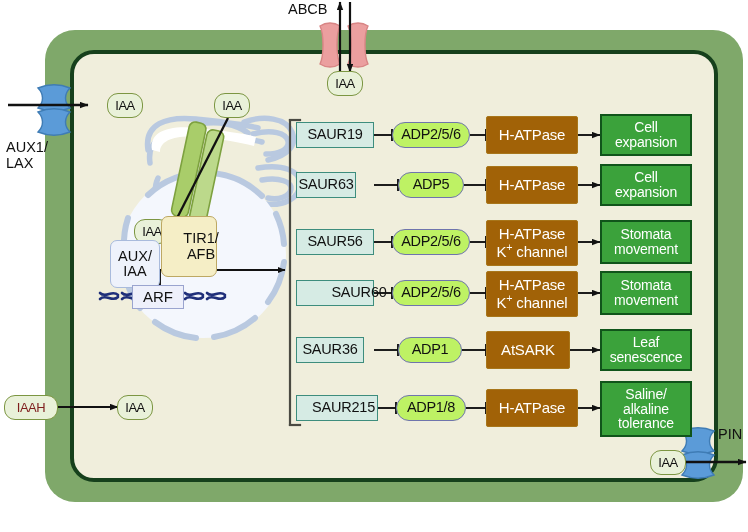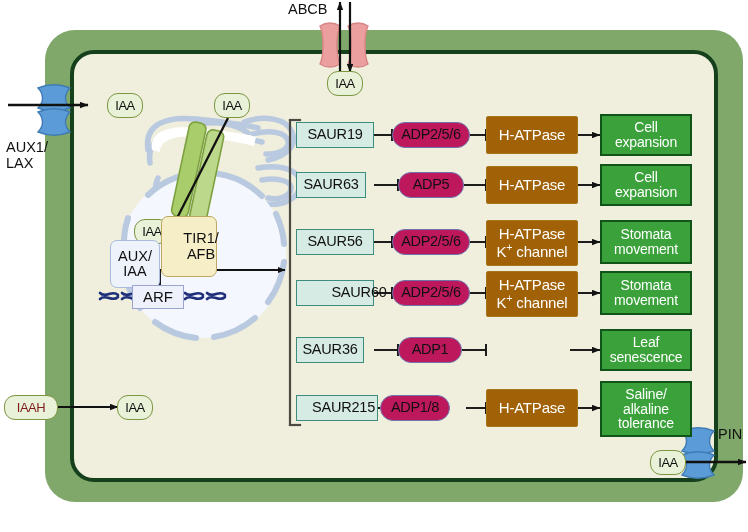--- a/index.html
+++ b/index.html
@@ -8,21 +8,21 @@
   #stage{position:relative;width:748px;height:532px;overflow:hidden;background:#ffffff;}
   #stage svg{position:absolute;left:0;top:0;}
   .lbl{position:absolute;white-space:pre;line-height:1.08;}
 
   
   .node{position:absolute;box-sizing:border-box;display:flex;align-items:center;
         justify-content:center;text-align:center;line-height:1.06;}
 
   .saur{background:#d6ebe4;border:1.6px solid #3d8d7d;color:#111111;
         font-size:14.5px;letter-spacing:-0.2px;}
-  .adp{background:#be185d;border:1.6px solid #6f74ad;color:#111111;
+  .adp{background:#bef264;border:1.6px solid #6f74ad;color:#111111;
        font-size:14.5px;border-radius:999px;letter-spacing:-0.3px;}
   .eff{background:#a16207;border:1.8px solid #a8761a;color:#ffffff;
        font-size:15px;border-radius:2px;letter-spacing:-0.2px;}
   .out{background:#3ba23b;border:2px solid #10541a;color:#ffffff;
        font-size:14px;letter-spacing:-0.2px;}
 
   .iaa{background:#e9f1d9;border:1.7px solid #7c9642;color:#111111;
        font-size:13px;border-radius:11px;letter-spacing:-0.5px;}
   .iaah{background:#e9f1d9;border:1.7px solid #7c9642;color:#7f1d1d;
         font-size:13px;border-radius:11px;letter-spacing:-0.5px;}
@@ -206,21 +206,21 @@
        white-space:pre;">AUX/
 IAA</div>
   <div class="node arf" style="left:132px;top:285px;width:52px;height:24px;">ARF</div>
 
   <div class="node saur" style="left:296px;top:122px;width:78px;height:26px;">SAUR19</div>
   <div class="node adp" style="left:392px;top:122px;width:78px;height:26px;">ADP2/5/6</div>
   <div class="node eff" style="left:486px;top:116px;width:92px;height:38px;">H-ATPase</div>
   <div class="node out" style="left:600px;top:114px;width:92px;height:42px;white-space:pre;">Cell
 expansion</div>
 
-  <div class="node saur" style="left:296px;top:172px;width:70px;height:26px;">SAUR63</div>
+  <div class="node saur" style="left:296px;top:172px;width:60px;height:26px;">SAUR63</div>
   <div class="node adp" style="left:398px;top:172px;width:66px;height:26px;">ADP5</div>
   <div class="node eff" style="left:486px;top:166px;width:92px;height:38px;">H-ATPase</div>
   <div class="node out" style="left:600px;top:164px;width:92px;height:42px;white-space:pre;">Cell
 expansion</div>
 
   <div class="node saur" style="left:296px;top:229px;width:78px;height:26px;">SAUR56</div>
   <div class="node adp" style="left:392px;top:229px;width:78px;height:26px;">ADP2/5/6</div>
   <div class="node eff" style="left:486px;top:220px;width:92px;height:46px;flex-direction:column;">
     <span>H-ATPase</span>
     <span>K<span class="sup">+</span> channel</span>
@@ -232,23 +232,24 @@
   <div class="node adp" style="left:392px;top:280px;width:78px;height:26px;">ADP2/5/6</div>
   <div class="node eff" style="left:486px;top:271px;width:92px;height:46px;flex-direction:column;">
     <span>H-ATPase</span>
     <span>K<span class="sup">+</span> channel</span>
   </div>
   <div class="node out" style="left:600px;top:271px;width:92px;height:44px;white-space:pre;">Stomata
 movement</div>
 
   <div class="node saur" style="left:296px;top:337px;width:68px;height:26px;">SAUR36</div>
   <div class="node adp" style="left:398px;top:337px;width:64px;height:26px;">ADP1</div>
+  <div class="node eff" style="left:486px;top:331px;width:84px;height:38px;">AtSARK</div>
   <div class="node out" style="left:600px;top:329px;width:92px;height:42px;white-space:pre;">Leaf
 senescence</div>
 
   <div class="node saur" style="left:296px;top:395px;width:82px;height:26px;padding-left:13px;">SAUR215</div>
-  <div class="node adp" style="left:380px;top:395px;width:70px;height:26px;">ADP1/8</div>
+  <div class="node adp" style="left:396px;top:395px;width:70px;height:26px;">ADP1/8</div>
   <div class="node eff" style="left:486px;top:389px;width:92px;height:38px;">H-ATPase</div>
   <div class="node out" style="left:600px;top:381px;width:92px;height:56px;white-space:pre;">Saline/
 alkaline
 tolerance</div>
 
 </div>
 
 </body></html>

